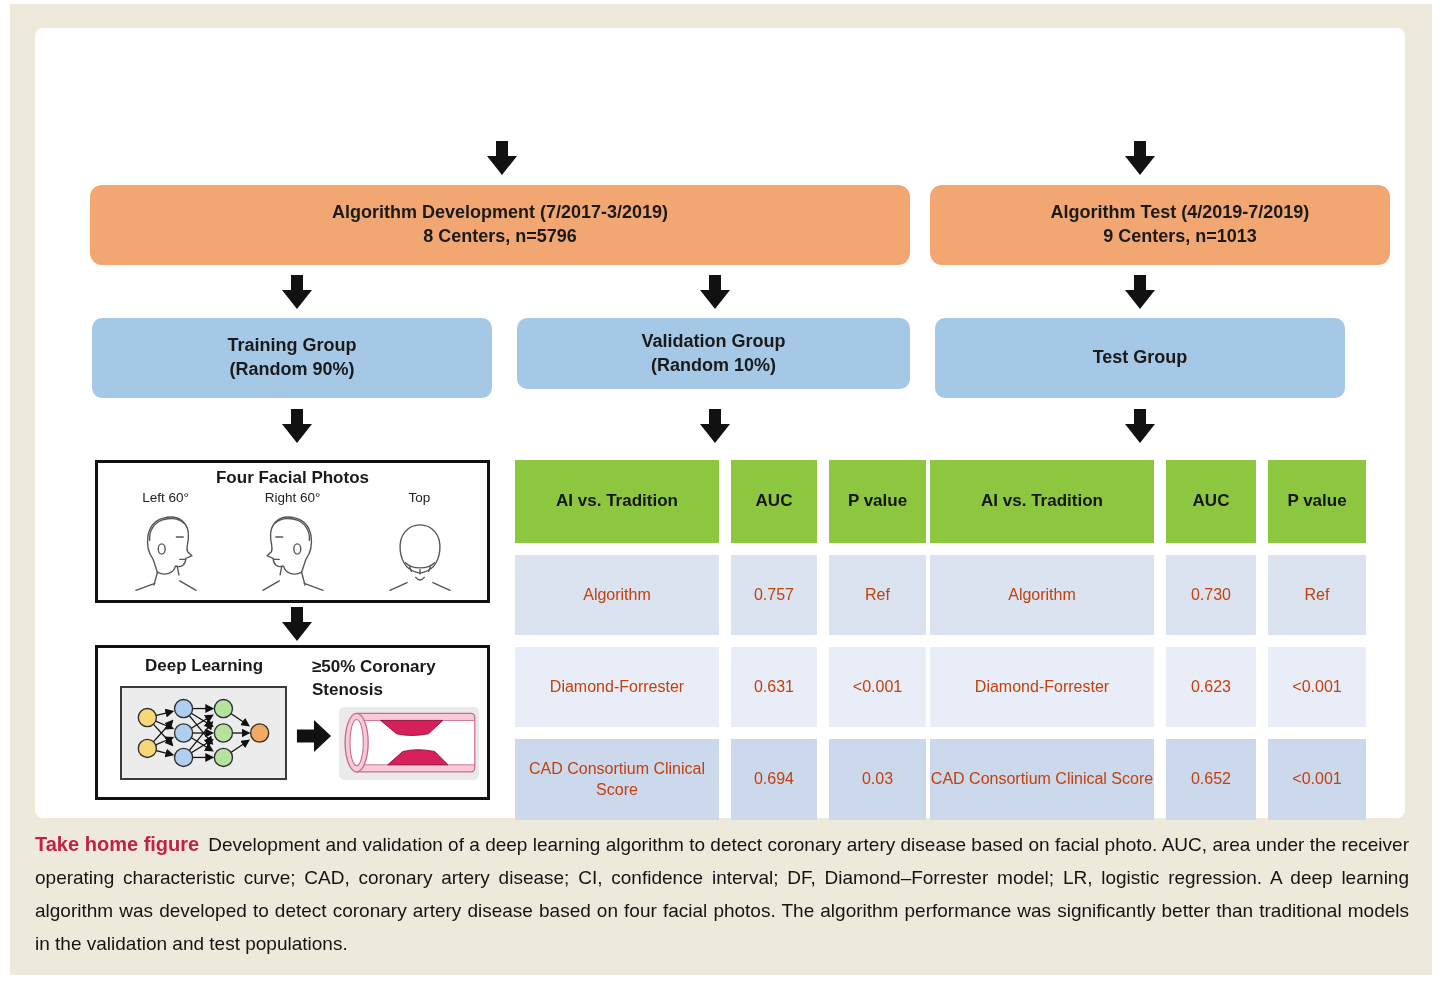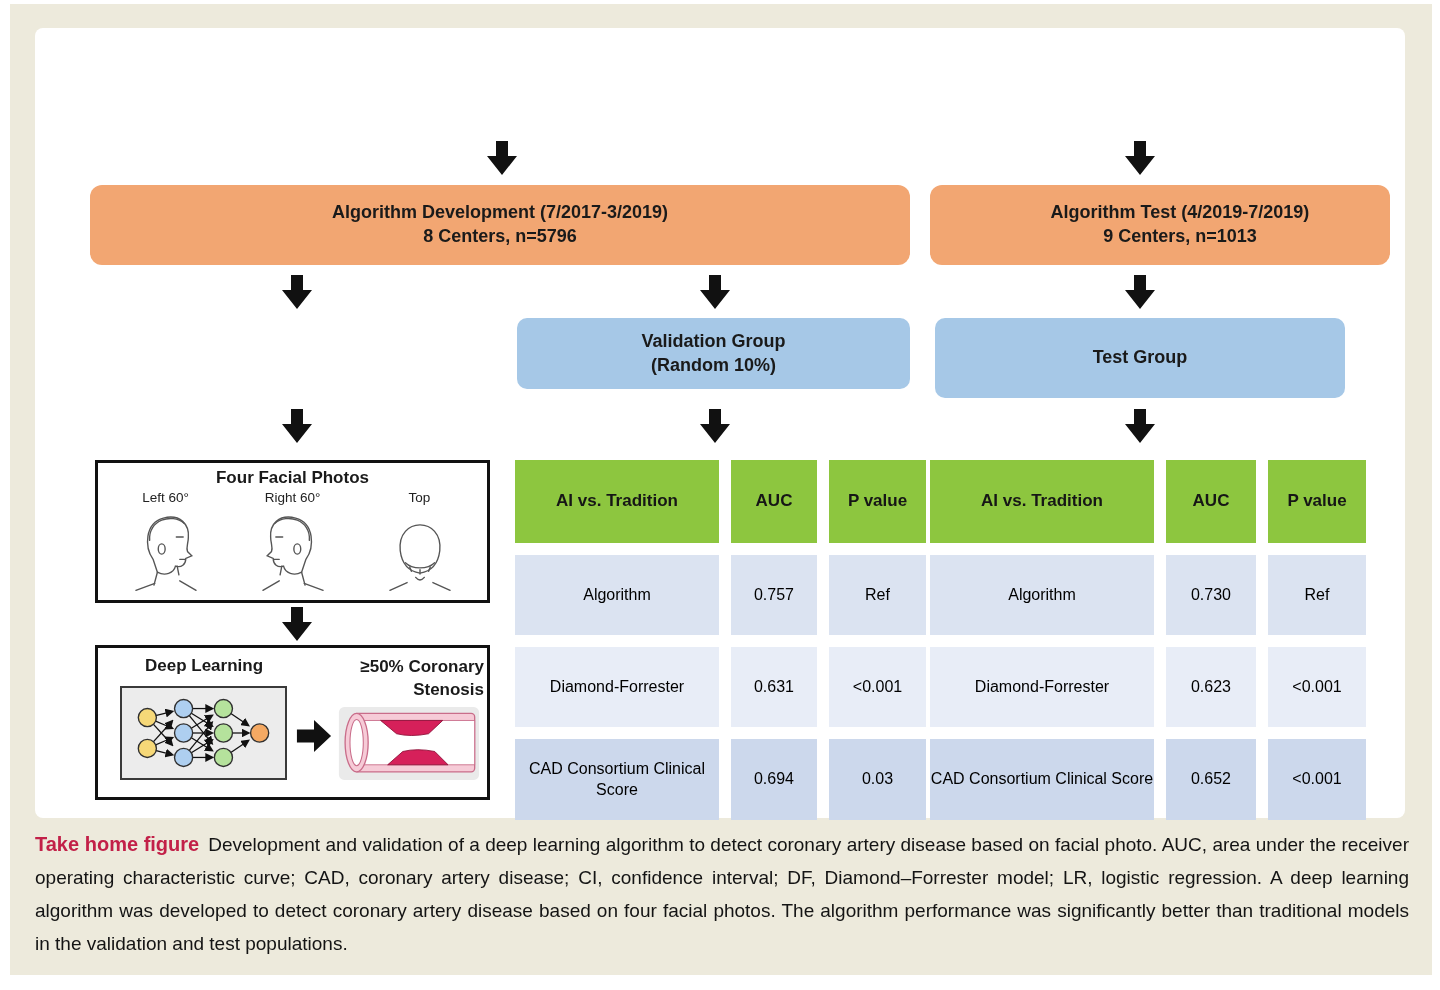--- a/index.html
+++ b/index.html
@@ -20,25 +20,25 @@
   .facial-title{position:absolute;left:0;top:5px;width:100%;text-align:center;font-weight:bold;font-size:17px;}
   .faces-row{position:absolute;left:4px;top:27px;width:381px;display:flex;}
   .face-col{flex:1;display:flex;flex-direction:column;align-items:center;}
   .face-label{font-size:13.5px;color:#222;margin-bottom:1px;}
   .face-svg{width:86px;height:86px;}
 
   .dl-title{position:absolute;left:0;top:8px;width:212px;text-align:center;font-weight:bold;font-size:17px;}
   .nn-box{position:absolute;left:22px;top:38px;width:163px;height:90px;background:#ececec;border:2px solid #3a3a3a;}
   .nn-svg{width:100%;height:100%;display:block;}
   .arrow-right{position:absolute;left:198px;top:72px;width:36px;height:32px;}
-  .outcome-title{position:absolute;left:214px;top:8px;width:172px;text-align:right;font-weight:bold;font-size:17px;line-height:1.35;}
+  .outcome-title{position:absolute;left:214px;top:8px;width:172px;text-align:left;font-weight:bold;font-size:17px;line-height:1.35;}
   .vessel-svg{position:absolute;left:240px;top:58px;width:142px;height:75px;}
 
   .tbl{position:absolute;display:grid;gap:12px;}
-  .cell{display:flex;align-items:center;justify-content:center;text-align:center;font-size:16px;color:#000000;line-height:1.3;}
+  .cell{display:flex;align-items:center;justify-content:center;text-align:center;font-size:16px;color:#c2410c;line-height:1.3;}
   .th{background:#8dc63f;font-weight:bold;font-size:17px;color:#161616;}
   .r1{background:#dbe3f1;}
   .r2{background:#e8edf7;}
   .r3{background:#ccd8ec;}
 
   .caption{position:absolute;left:35px;top:828px;width:1374px;font-size:19px;line-height:33px;
            text-align:justify;color:#141414;}
   .caption b.red{color:#c22048;font-size:20px;margin-right:9px;}
   svg{display:block;}
 </style>
@@ -69,20 +69,24 @@
   <svg class="arrow-down" style="left:282px;top:274px;" viewBox="0 0 30 34">
       <polygon points="9,0 21,0 21,15 30,15 15,34 0,15 9,15" fill="#111"></polygon>
     </svg>
   <svg class="arrow-down" style="left:700px;top:274px;" viewBox="0 0 30 34">
       <polygon points="9,0 21,0 21,15 30,15 15,34 0,15 9,15" fill="#111"></polygon>
     </svg>
   <svg class="arrow-down" style="left:1125px;top:274px;" viewBox="0 0 30 34">
       <polygon points="9,0 21,0 21,15 30,15 15,34 0,15 9,15" fill="#111"></polygon>
     </svg>
 
+  <div class="fbox blue" style="left:92px;top:318px;width:400px;height:80px;">
+    <div>Training Group</div>
+    <div>(Random 90%)</div>
+  </div>
   <div class="fbox blue" style="left:517px;top:318px;width:393px;height:71px;">
     <div>Validation Group</div>
     <div>(Random 10%)</div>
   </div>
   <div class="fbox blue" style="left:935px;top:318px;width:410px;height:80px;">
     <div>Test Group</div>
   </div>
 
   <svg class="arrow-down" style="left:282px;top:408px;" viewBox="0 0 30 34">
       <polygon points="9,0 21,0 21,15 30,15 15,34 0,15 9,15" fill="#111"></polygon>

